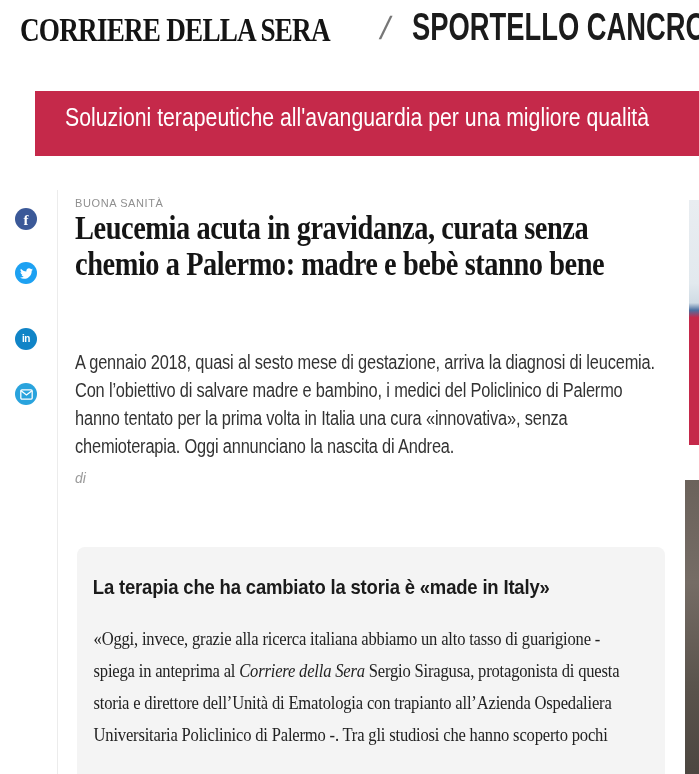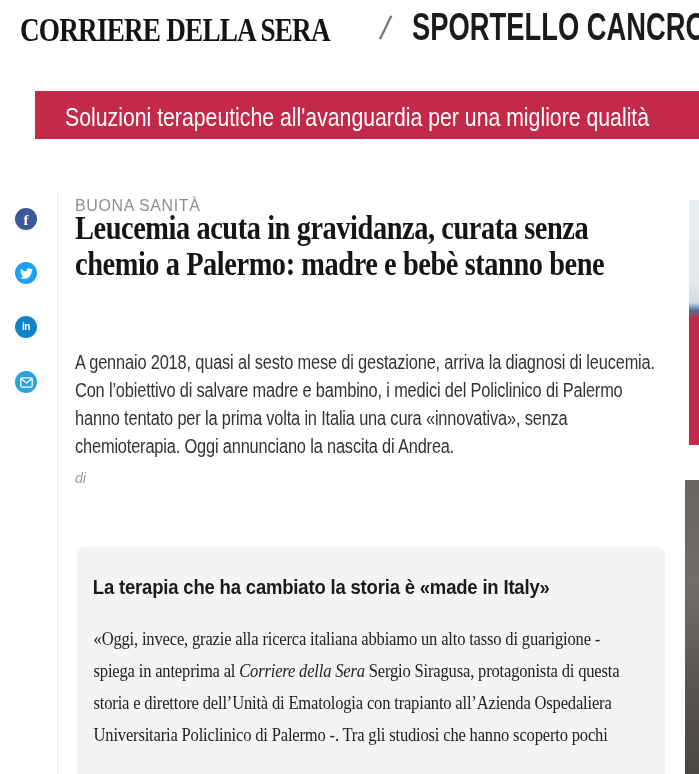--- a/index.html
+++ b/index.html
@@ -16,43 +16,43 @@
   .logo{position:absolute;left:20px;top:11px;font-family:"Liberation Serif",serif;
     font-weight:900;font-size:34px;color:#141414;white-space:nowrap;
     letter-spacing:-1px;transform:scaleX(0.80);transform-origin:left top;cursor:pointer;}
   .slash{position:absolute;left:381px;top:10px;font-size:32px;color:#777;
     font-weight:400;transform:skewX(-12deg);}
   .section-title{position:absolute;left:412px;top:6px;font-size:38px;font-weight:700;
     color:#1b1b1b;white-space:nowrap;transform:scaleX(0.72);transform-origin:left top;
     letter-spacing:0;cursor:pointer;}
 
   
-  .banner{position:absolute;left:35px;top:91px;width:664px;height:48px;
+  .banner{position:absolute;left:35px;top:91px;width:664px;height:65px;
     background:var(--banner-bg,#c5294a);overflow:hidden;cursor:pointer;}
   .banner-text{position:absolute;left:30px;top:0;height:52px;display:flex;align-items:center;
     color:#ffffff;font-size:25px;font-weight:400;white-space:nowrap;
     transform:scaleX(0.85);transform-origin:left center;}
 
   
   .side-divider{position:absolute;left:57px;top:190px;width:1px;height:584px;background:#ececec;}
   .share{position:absolute;left:15px;top:208px;width:22px;}
   .share-btn{width:22px;height:22px;border-radius:50%;display:flex;align-items:center;
     justify-content:center;cursor:pointer;color:#fff;}
   .share-btn + .share-btn{margin-top:31px;}
   .share-btn.fb{margin-top:0;}
   .share-btn .f-glyph{font-family:"Liberation Serif",serif;font-weight:700;font-size:15px;
     line-height:1;position:relative;top:1px;}
   .share-btn .in-glyph{font-weight:700;font-size:10px;line-height:1;letter-spacing:-0.5px;}
   .share-btn svg{display:block;}
   .share .gap1{margin-top:32px;}
-  .share .gap2{margin-top:32px;align-items:center;}
+  .share .gap2{margin-top:44px;align-items:center;}
   .share .gap3{margin-top:33px;}
 
   
-  .category{position:absolute;left:75px;top:197px;font-size:16px;color:#8f8f8f;
+  .category{position:absolute;left:75px;top:197px;font-size:11px;color:#8f8f8f;
     letter-spacing:0.6px;font-weight:400;}
   .headline{position:absolute;left:75px;top:210px;width:690px;
     font-family:"Liberation Serif",serif;font-weight:700;font-size:33px;line-height:36px;
     color:#151515;letter-spacing:-0.5px;transform:scaleX(0.86);transform-origin:left top;}
   .description{position:absolute;left:75px;top:348px;width:708px;
     font-size:19.5px;line-height:28px;color:#333333;letter-spacing:-0.2px;
     transform:scaleX(0.84);transform-origin:left top;}
   .byline{position:absolute;left:75px;top:470px;display:flex;align-items:flex-start;}
   .byline .prefix{font-style:italic;font-size:14px;color:#999;margin-right:9px;}
   .byline .author{font-size:17px;font-weight:700;color:#1a1a1a;letter-spacing:-0.2px;}

